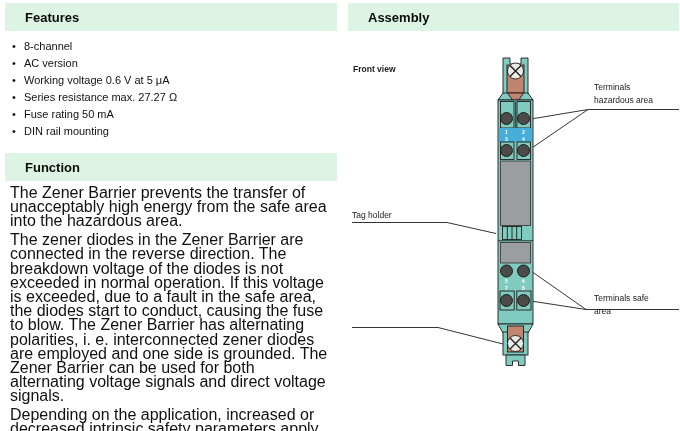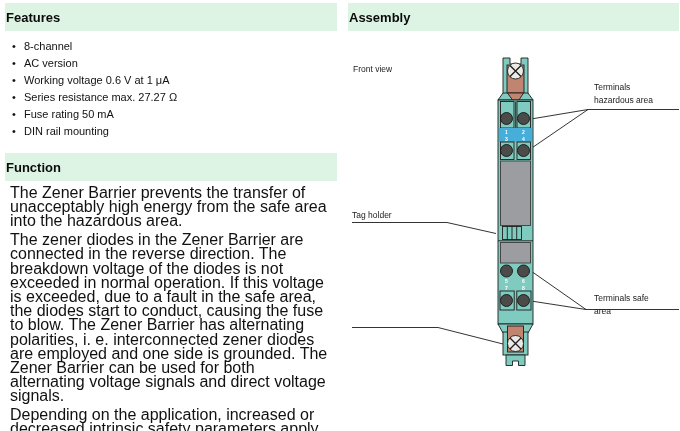--- a/index.html
+++ b/index.html
@@ -2,36 +2,36 @@
 <html><head>
 <meta charset="utf-8">
 <style>
   html,body{margin:0;padding:0;background:#fff;}
   .page{
     position:relative;width:680px;height:431px;background:#ffffff;
     font-family:"Liberation Sans",sans-serif;color:#111;overflow:hidden;
   }
   .bar{
     position:absolute;height:28px;background:#ddf4e4;box-sizing:border-box;
-    display:flex;align-items:center;padding-left:1px;
+    display:flex;align-items:center;padding-left:20px;
     font-size:13px;font-weight:bold;color:#0b0b0b;
   }
   #features-bar{left:5px;top:3px;width:332px;}
   #assembly-bar{left:348px;top:3px;width:331px;}
   #function-bar{left:5px;top:153px;width:332px;}
   .feature-list{
     position:absolute;left:10px;top:38px;width:322px;margin:0;padding:0;list-style:none;
     font-size:11px;line-height:17px;
   }
   .feature-list li{position:relative;padding-left:14px;}
   .feature-list li::before{content:"•";position:absolute;left:2px;top:0;}
   .paragraphs{position:absolute;left:10px;top:186px;width:319px;}
   .paragraphs p{margin:0 0 4.5px 0;font-size:16px;line-height:14.2px;}
   .diag-label{position:absolute;font-size:8.5px;line-height:13px;color:#1c1c1c;}
-  .diag-label.bold{font-weight:normal;}
+  .diag-label.bold{font-weight:bold;}
   #front-view-label{left:353px;top:63px;}
   #label-haz{left:594px;top:81px;width:72px;}
   #label-tag{left:352px;top:209px;width:90px;}
   #label-safe{left:594px;top:280px;width:55px;margin-top:12px;}
   #label-shield{left:354px;top:300px;width:90px;}
   svg .teal{fill:#7fcbc0;}
   svg .salmon{fill:#c08470;}
   svg .gray{fill:#9b9da0;stroke:#3c3c3c;}
   svg .blue{fill:#46aed8;}
   svg .term{fill:#4b4b49;stroke:#161616;}
@@ -43,21 +43,21 @@
 
 <div class="page">
 
   <div class="bar" id="features-bar">
     <span>Features</span>
   </div>
 
   <ul class="feature-list">
     <li>8-channel</li>
     <li>AC version</li>
-    <li>Working voltage 0.6 V at 1 μA</li>
+    <li>Working voltage 0.6 V at 5 μA</li>
     <li>Series resistance max. 27.27 Ω</li>
     <li>Fuse rating 50 mA</li>
     <li>DIN rail mounting</li>
   </ul>
 
   <div class="bar" id="function-bar">
     <span>Function</span>
   </div>
 
   <div class="paragraphs">

